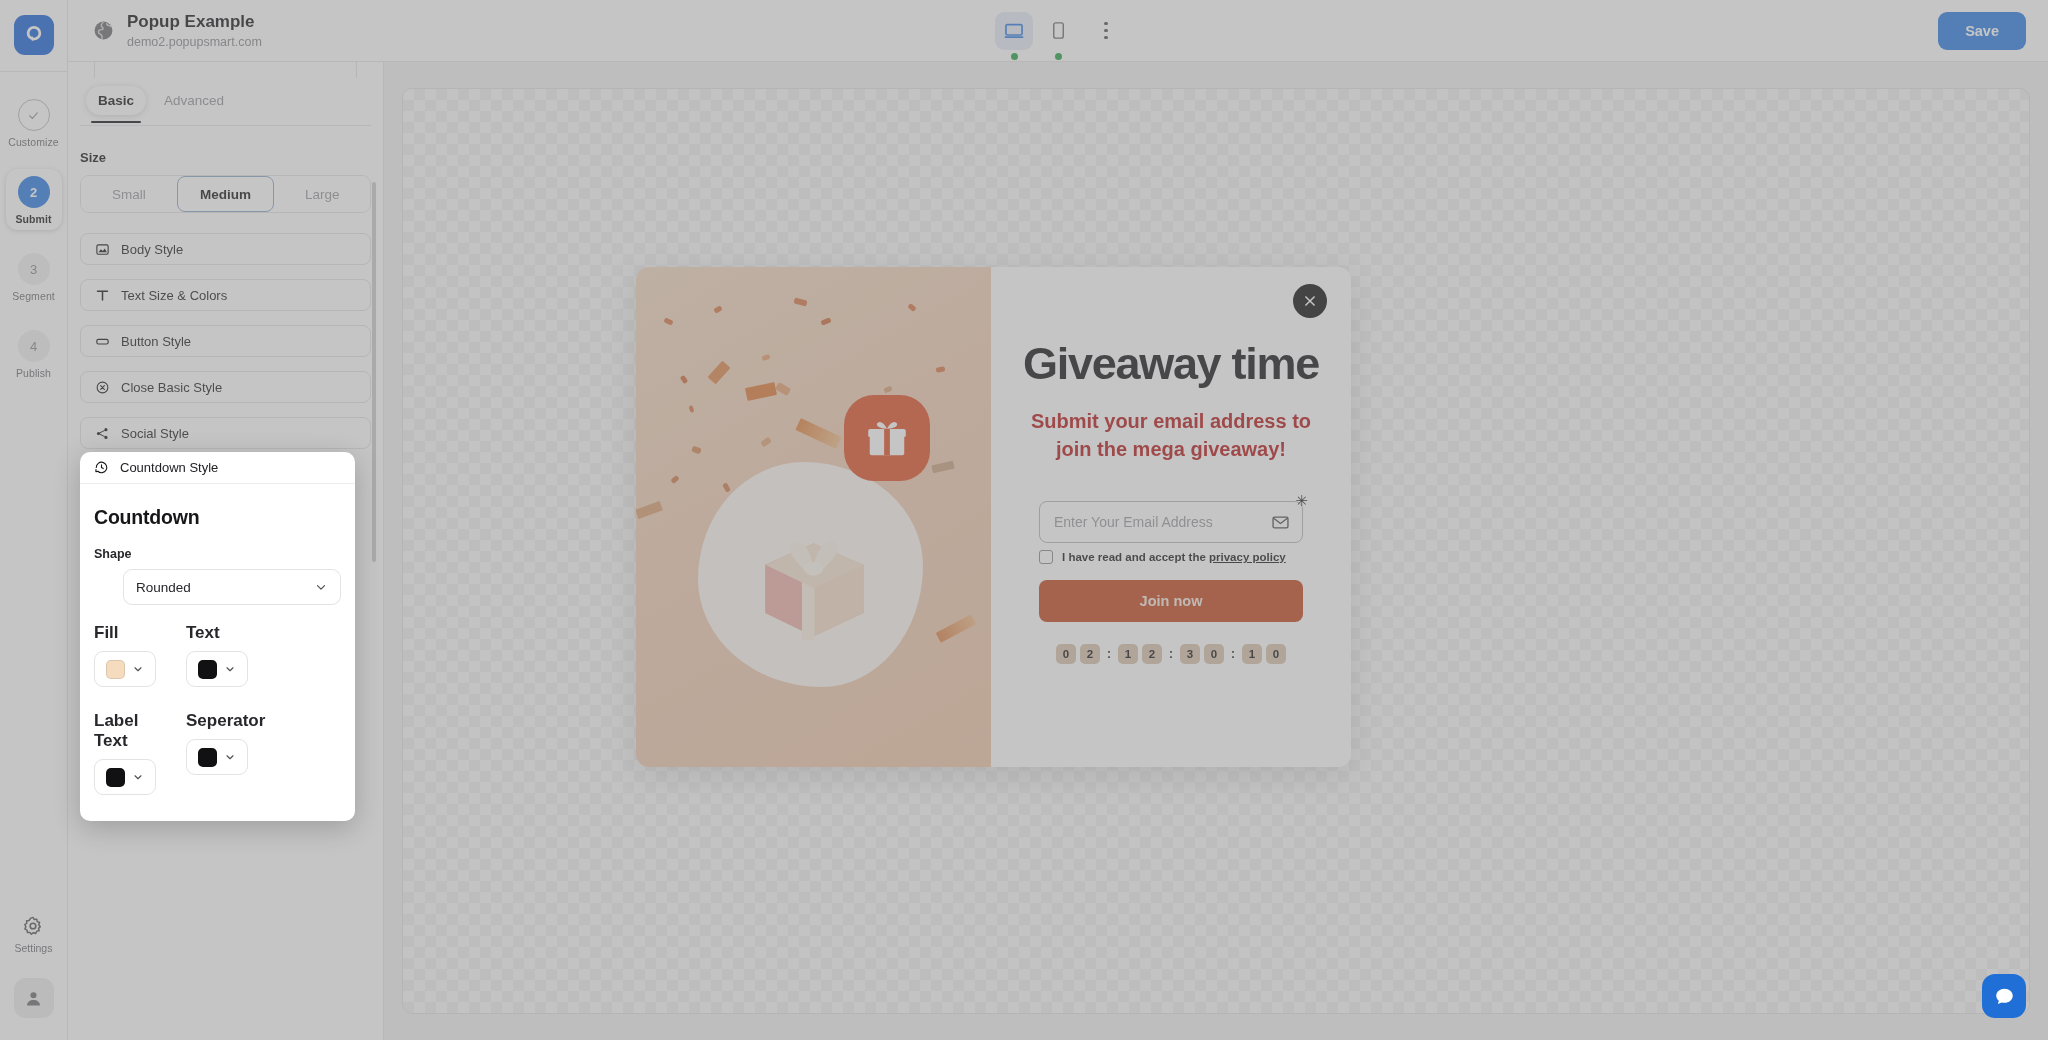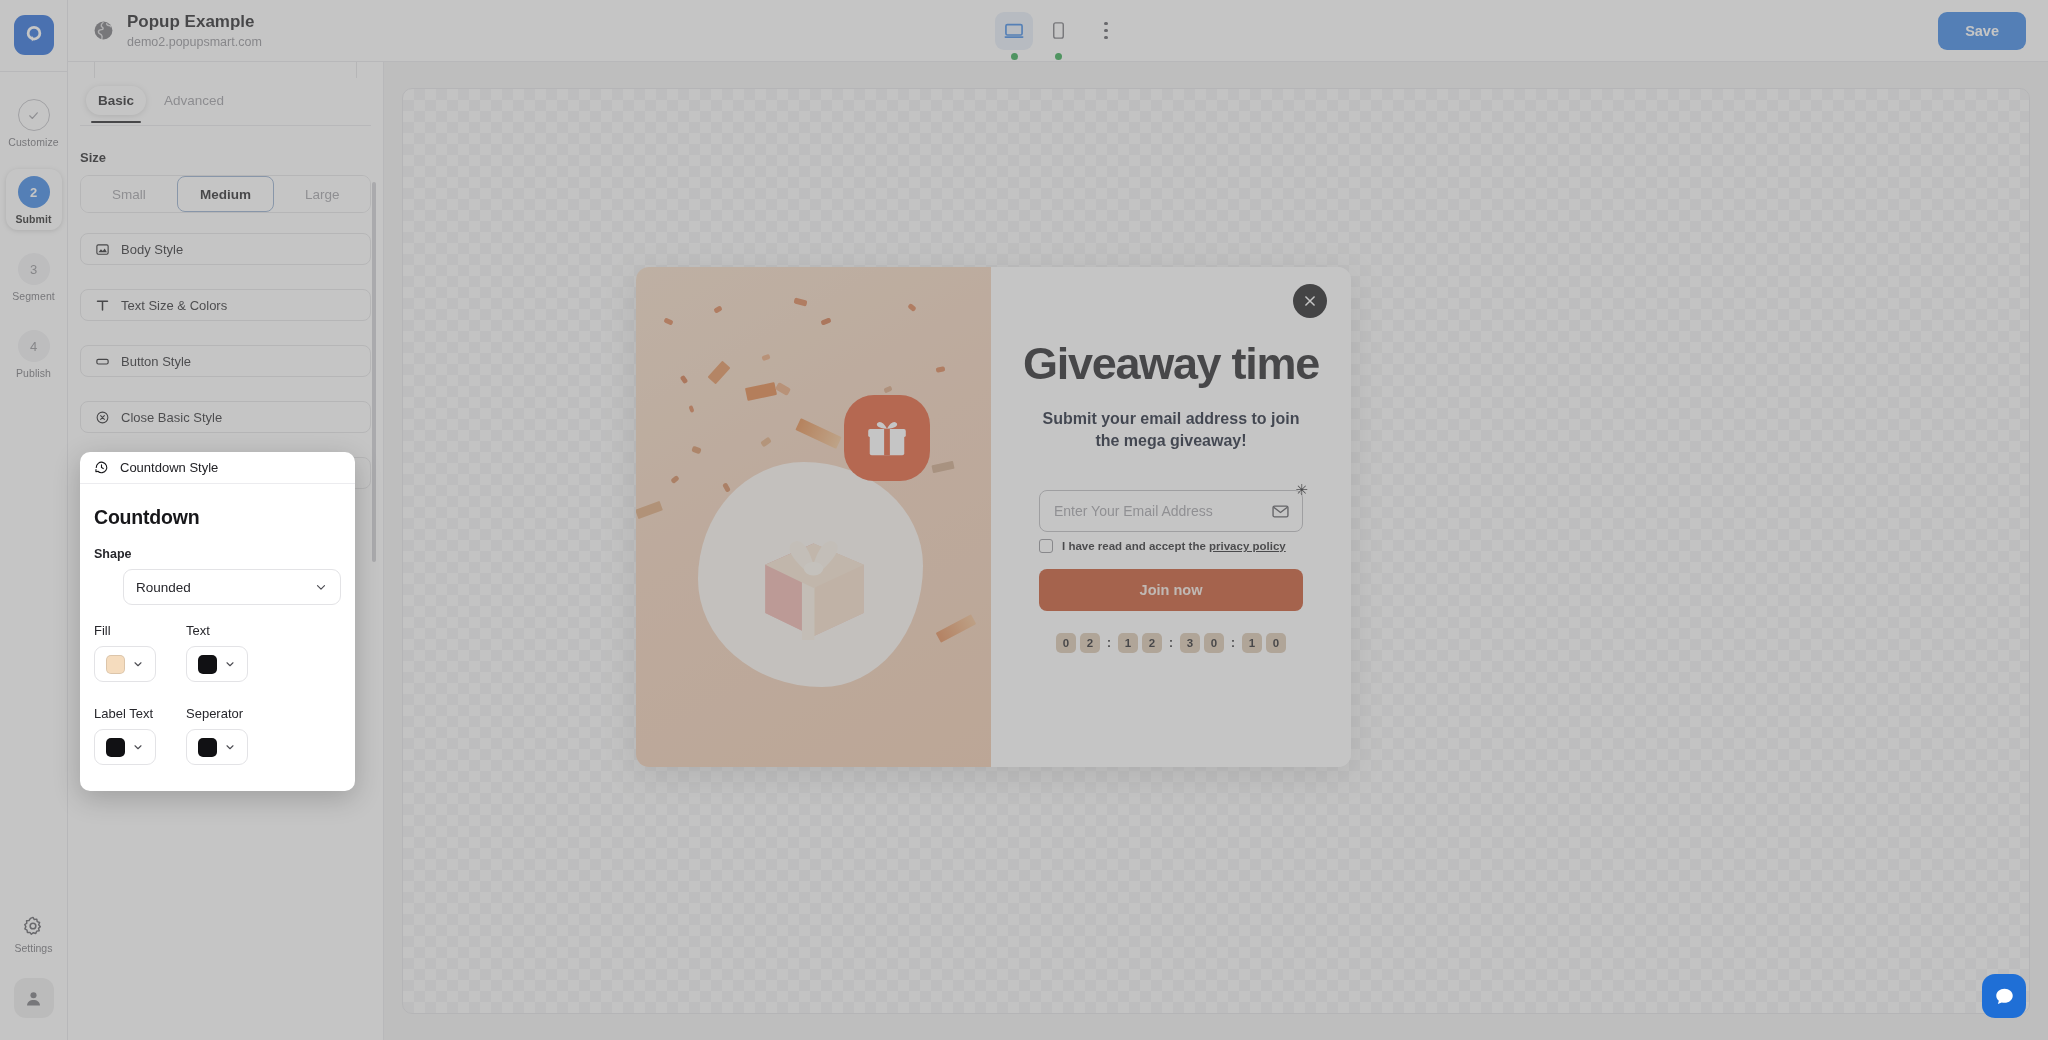--- a/index.html
+++ b/index.html
@@ -106,21 +106,21 @@
   .section-label { font-size: 13px; font-weight: 700; color: #17171a; margin: 24px 0 10px 12px; }
   .seg-group {
     margin: 0 12px; display: flex; border: 1px solid #e3e3e6; border-radius: 9px; overflow: hidden; height: 38px;
   }
   .seg {
     flex: 1; display: flex; align-items: center; justify-content: center;
     font-size: 13.5px; color: #9b9ba1; cursor: pointer; background: #fff;
   }
   .seg.active { color: #17171a; font-weight: 700; border: 1.5px solid #8fa9cc; border-radius: 8px; }
 
-  .acc-list { margin: 20px 12px 0 12px; display: flex; flex-direction: column; gap: 24px; }
+  .acc-list { margin: 20px 12px 0 12px; display: flex; flex-direction: column; gap: 14px; }
   .acc-item {
     height: 32px; border: 1px solid #e3e3e6; border-radius: 8px; background: #fff;
     display: flex; align-items: center; gap: 11px; padding: 0 13px; cursor: pointer;
   }
   .acc-label { font-size: 13px; color: #222226; }
   .acc-icon { width: 16px; height: 16px; display: flex; align-items: center; justify-content: center; }
 
   .scrollbar-track {
     position: absolute; right: 7px; top: 120px; width: 4px; height: 600px;
     background: transparent;
@@ -139,21 +139,21 @@
   .cd-body { padding: 22px 14px 26px 14px; }
   .cd-title { font-size: 19.5px; font-weight: 700; color: #17171a; letter-spacing: -.2px; }
   .field-label { font-size: 12.5px; font-weight: 700; color: #27272c; margin-top: 18px; margin-bottom: 8px; }
   .select-box {
     height: 36px; border: 1px solid #e3e3e6; border-radius: 9px; background: #fff;
     display: flex; align-items: center; justify-content: space-between;
     padding: 0 12px; cursor: pointer; margin-left: 29px;
   }
   .select-value { font-size: 13.5px; color: #27272c; }
   .color-grid { display: grid; grid-template-columns: 80px 80px; gap: 0 12px; }
-  .color-col-label { font-size: 13px; font-weight: 400; color: #27272c; margin-bottom: 8px; }
+  .color-col-label { font-size: 17px; font-weight: 700; color: #27272c; margin-bottom: 8px; }
   .color-picker {
     width: 62px; height: 36px; border: 1px solid #e3e3e6; border-radius: 9px; background: #fff;
     display: flex; align-items: center; justify-content: center; gap: 7px; cursor: pointer;
   }
   .swatch { width: 19px; height: 19px; border-radius: 5px; border: 1px solid rgba(0,0,0,.10); }
 
   
   .canvas-area {
     position: absolute; left: 384px; top: 62px; right: 0; bottom: 0;
     background: #f2f2f3;
@@ -198,21 +198,21 @@
     display: flex; flex-direction: column; align-items: center; padding-top: 74px;
   }
   .close-x {
     position: absolute; right: 24px; top: 17px; width: 34px; height: 34px;
     border-radius: 50%; background: #111114; color: #fff;
     display: flex; align-items: center; justify-content: center;
     font-size: 17px; cursor: pointer; z-index: 3;
   }
   .pop-title { font-size: 45px; font-weight: 800; color: #17171a; letter-spacing: -1.3px; line-height: 1; }
   .pop-sub {
-    margin-top: 22px; font-size: 16px; font-weight: 700; color: #0f172a;
+    margin-top: 22px; font-size: 20px; font-weight: 700; color: #b91c1c;
     text-align: center; line-height: 1.38; max-width: 285px;
   }
   .email-wrap { position: relative; margin-top: 38px; width: 264px; }
   .email-field {
     width: 100%; height: 42px; border: 1px solid #b9b9bd; border-radius: 8px;
     background: #fff; padding: 0 40px 0 14px; font-size: 14px; color: #17171a;
     font-family: "Liberation Sans", sans-serif; outline: none;
   }
   .email-field::placeholder { color: #9d9da3; }
   .req-star { position: absolute; right: -5px; top: -9px; font-size: 15px; color: #17171a; }

